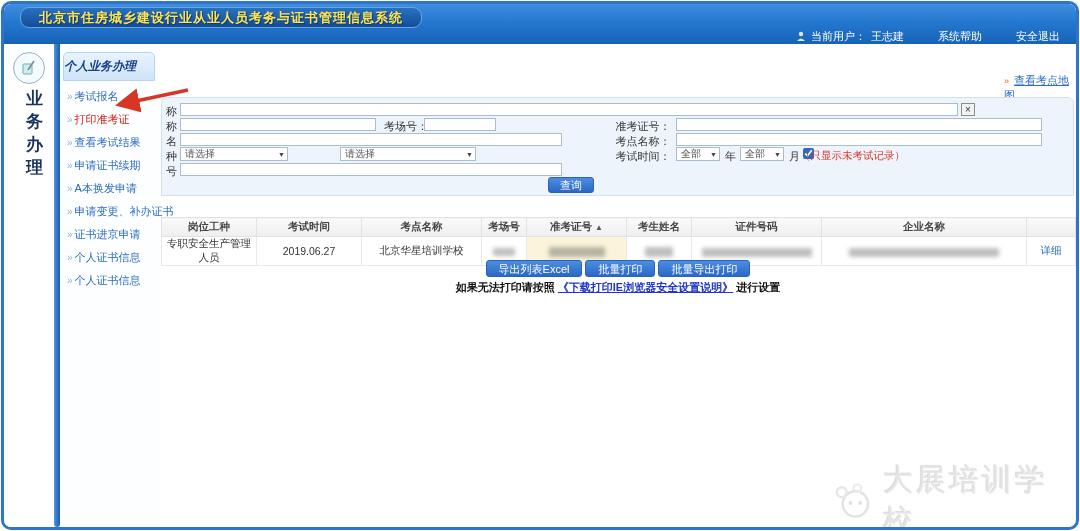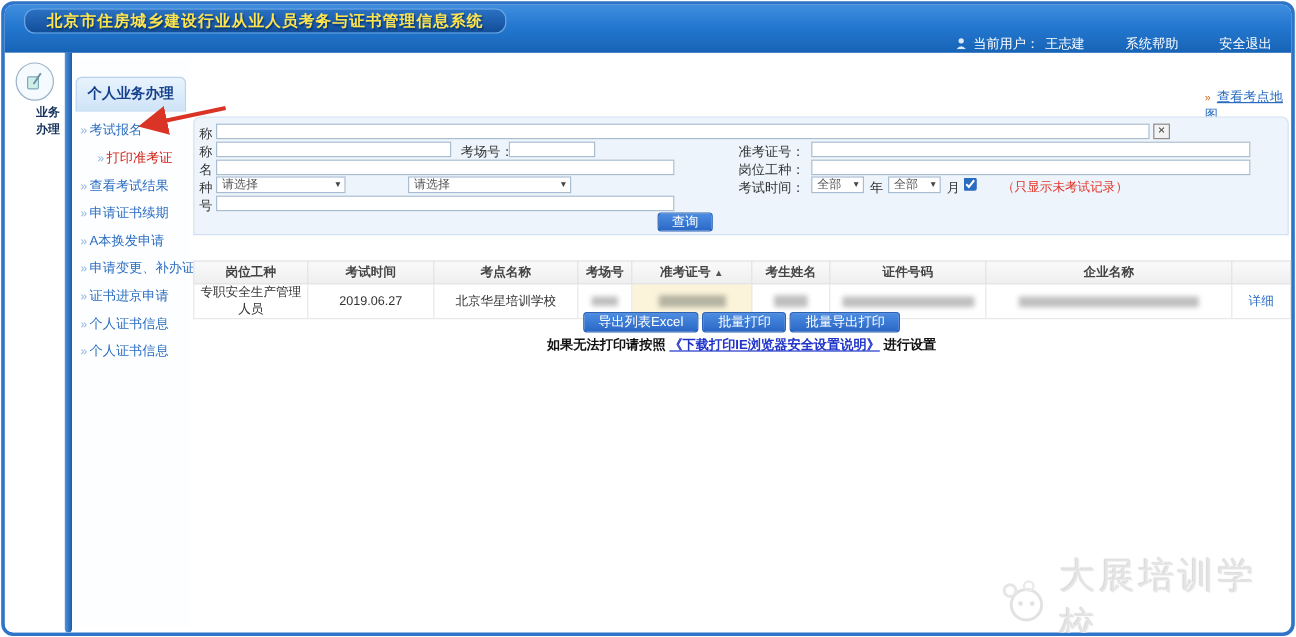--- a/index.html
+++ b/index.html
@@ -18,32 +18,32 @@
   .userbar { position:absolute; right:16px; top:25px; height:14px; display:flex; gap:34px;
     color:#fff; font-size:11px; align-items:center; }
   .userbar a { color:#fff; text-decoration:none; cursor:pointer; }
   .user-chip { display:flex; align-items:center; gap:5px; }
   .user-icon { width:10px; height:10px; display:inline-block; }
 
   
   .rail { position:absolute; left:0; top:40px; width:50px; bottom:0; background:#fff; }
   .rail-icon { margin:8px auto 2px auto; width:32px; height:32px; border:1px solid #9ab2c8;
     border-radius:50%; display:flex; align-items:center; justify-content:center; background:#f4fafd; }
-  .rail-label { text-align:center; font-size:10px; font-weight:bold; color:#17335c; margin-top:3px;padding-left:22px; }
+  .rail-label { font-size:17px; font-weight:bold; color:#17335c; margin-top:3px;padding-left:22px; }
   .rail-divider { position:absolute; left:50px; top:40px; width:6px; bottom:0;
     background:linear-gradient(90deg,#4f93de,#1c5bab); border-radius:0 0 4px 4px; }
 
   
   .sidebar { position:absolute; left:56px; top:44px; width:98px; bottom:4px; background:#fdfeff; }
-  .sidebar-header { margin:16px 3px 0 3px; background:linear-gradient(180deg,#e8f3fd,#cfe4f8);
-    border:1px solid #b5d2ee; border-radius:5px 5px 0 0; text-align:center; font-size:12px;
-    font-weight:bold; color:#16418c; padding:5px 0; }
+  .sidebar-header { margin:4px 3px 0 3px; background:linear-gradient(180deg,#e8f3fd,#cfe4f8);
+    border:1px solid #b5d2ee; border-radius:5px 5px 0 0; text-align:left; font-size:12px;
+    font-weight:bold; color:#16418c; padding:5px 0;font-style:italic; }
   .side-item { margin:8px 0 0 7px; font-size:11px; color:#2a6cc0; cursor:pointer; white-space:nowrap; }
   .side-item .bullet { color:#8fb4de; font-size:10px; margin-right:2px; }
-  .side-item.active { color:#cf2015;text-align:center; }
+  .side-item.active { color:#cf2015; }
 
   
   .breadcrumb { position:absolute; left:162px; top:48px; font-size:11px; color:#4a5d75; }
   .breadcrumb .current { font-size:13px; font-weight:bold; color:#e2590a; margin-left:4px; }
   .maplink { position:absolute; left:1000px; top:69px; font-size:11px; color:#2a6cc0; cursor:pointer; }
   .maplink .bullet { color:#d2691e; font-size:9px; margin-right:2px; }
   .maplink .txt { text-decoration:underline; }
 
   
   .panel { position:absolute; left:157px; top:93px; width:913px; height:99px;
@@ -154,21 +154,21 @@
 
     <span class="lbl" style="left:4px;top:21px;">称：</span>
     <input type="text" style="left: 18px; top: 20px; width: 196px;">
     <span class="lbl" style="left:222px;top:21px;">考场号：</span>
     <input type="text" style="left: 262px; top: 20px; width: 72px;">
     <span class="rlbl" style="left:452px;top:21px;">准考证号：</span>
     <input type="text" style="left: 514px; top: 20px; width: 366px;">
 
     <span class="lbl" style="left:4px;top:36px;">名：</span>
     <input type="text" style="left: 18px; top: 35px; width: 382px;">
-    <span class="rlbl" style="left:452px;top:36px;">岗位工种：</span>
+    <span class="rlbl" style="left:452px;top:36px;">考点名称：</span>
     <input type="text" style="left: 514px; top: 35px; width: 366px;">
 
     <span class="lbl" style="left:4px;top:51px;">种：</span>
     <div class="sel" style="left:18px;top:49px;width:108px;">
         <span>请选择</span>
         <span class="arr">▼</span>
       </div>
     <div class="sel" style="left:178px;top:49px;width:136px;">
         <span>请选择</span>
         <span class="arr">▼</span>
@@ -178,21 +178,21 @@
         <span>全部</span>
         <span class="arr">▼</span>
       </div>
     <span class="lbl" style="left:563px;top:51px;">年</span>
     <div class="sel" style="left:578px;top:49px;width:44px;">
         <span>全部</span>
         <span class="arr">▼</span>
       </div>
     <span class="lbl" style="left:627px;top:51px;">月</span>
     <input type="checkbox" class="chk" style="left: 641px; top: 50px;" checked="">
-    <span class="rednote" style="left:673px;top:51px;">（只显示未考试记录）</span>
+    <span class="rednote" style="left:638px;top:51px;">（只显示未考试记录）</span>
 
     <span class="lbl" style="left:4px;top:66px;">号：</span>
     <input type="text" style="left: 18px; top: 65px; width: 382px;">
 
     <div class="btn-query">查询</div>
   </div>
 
 
   <table class="results">
     <colgroup>

